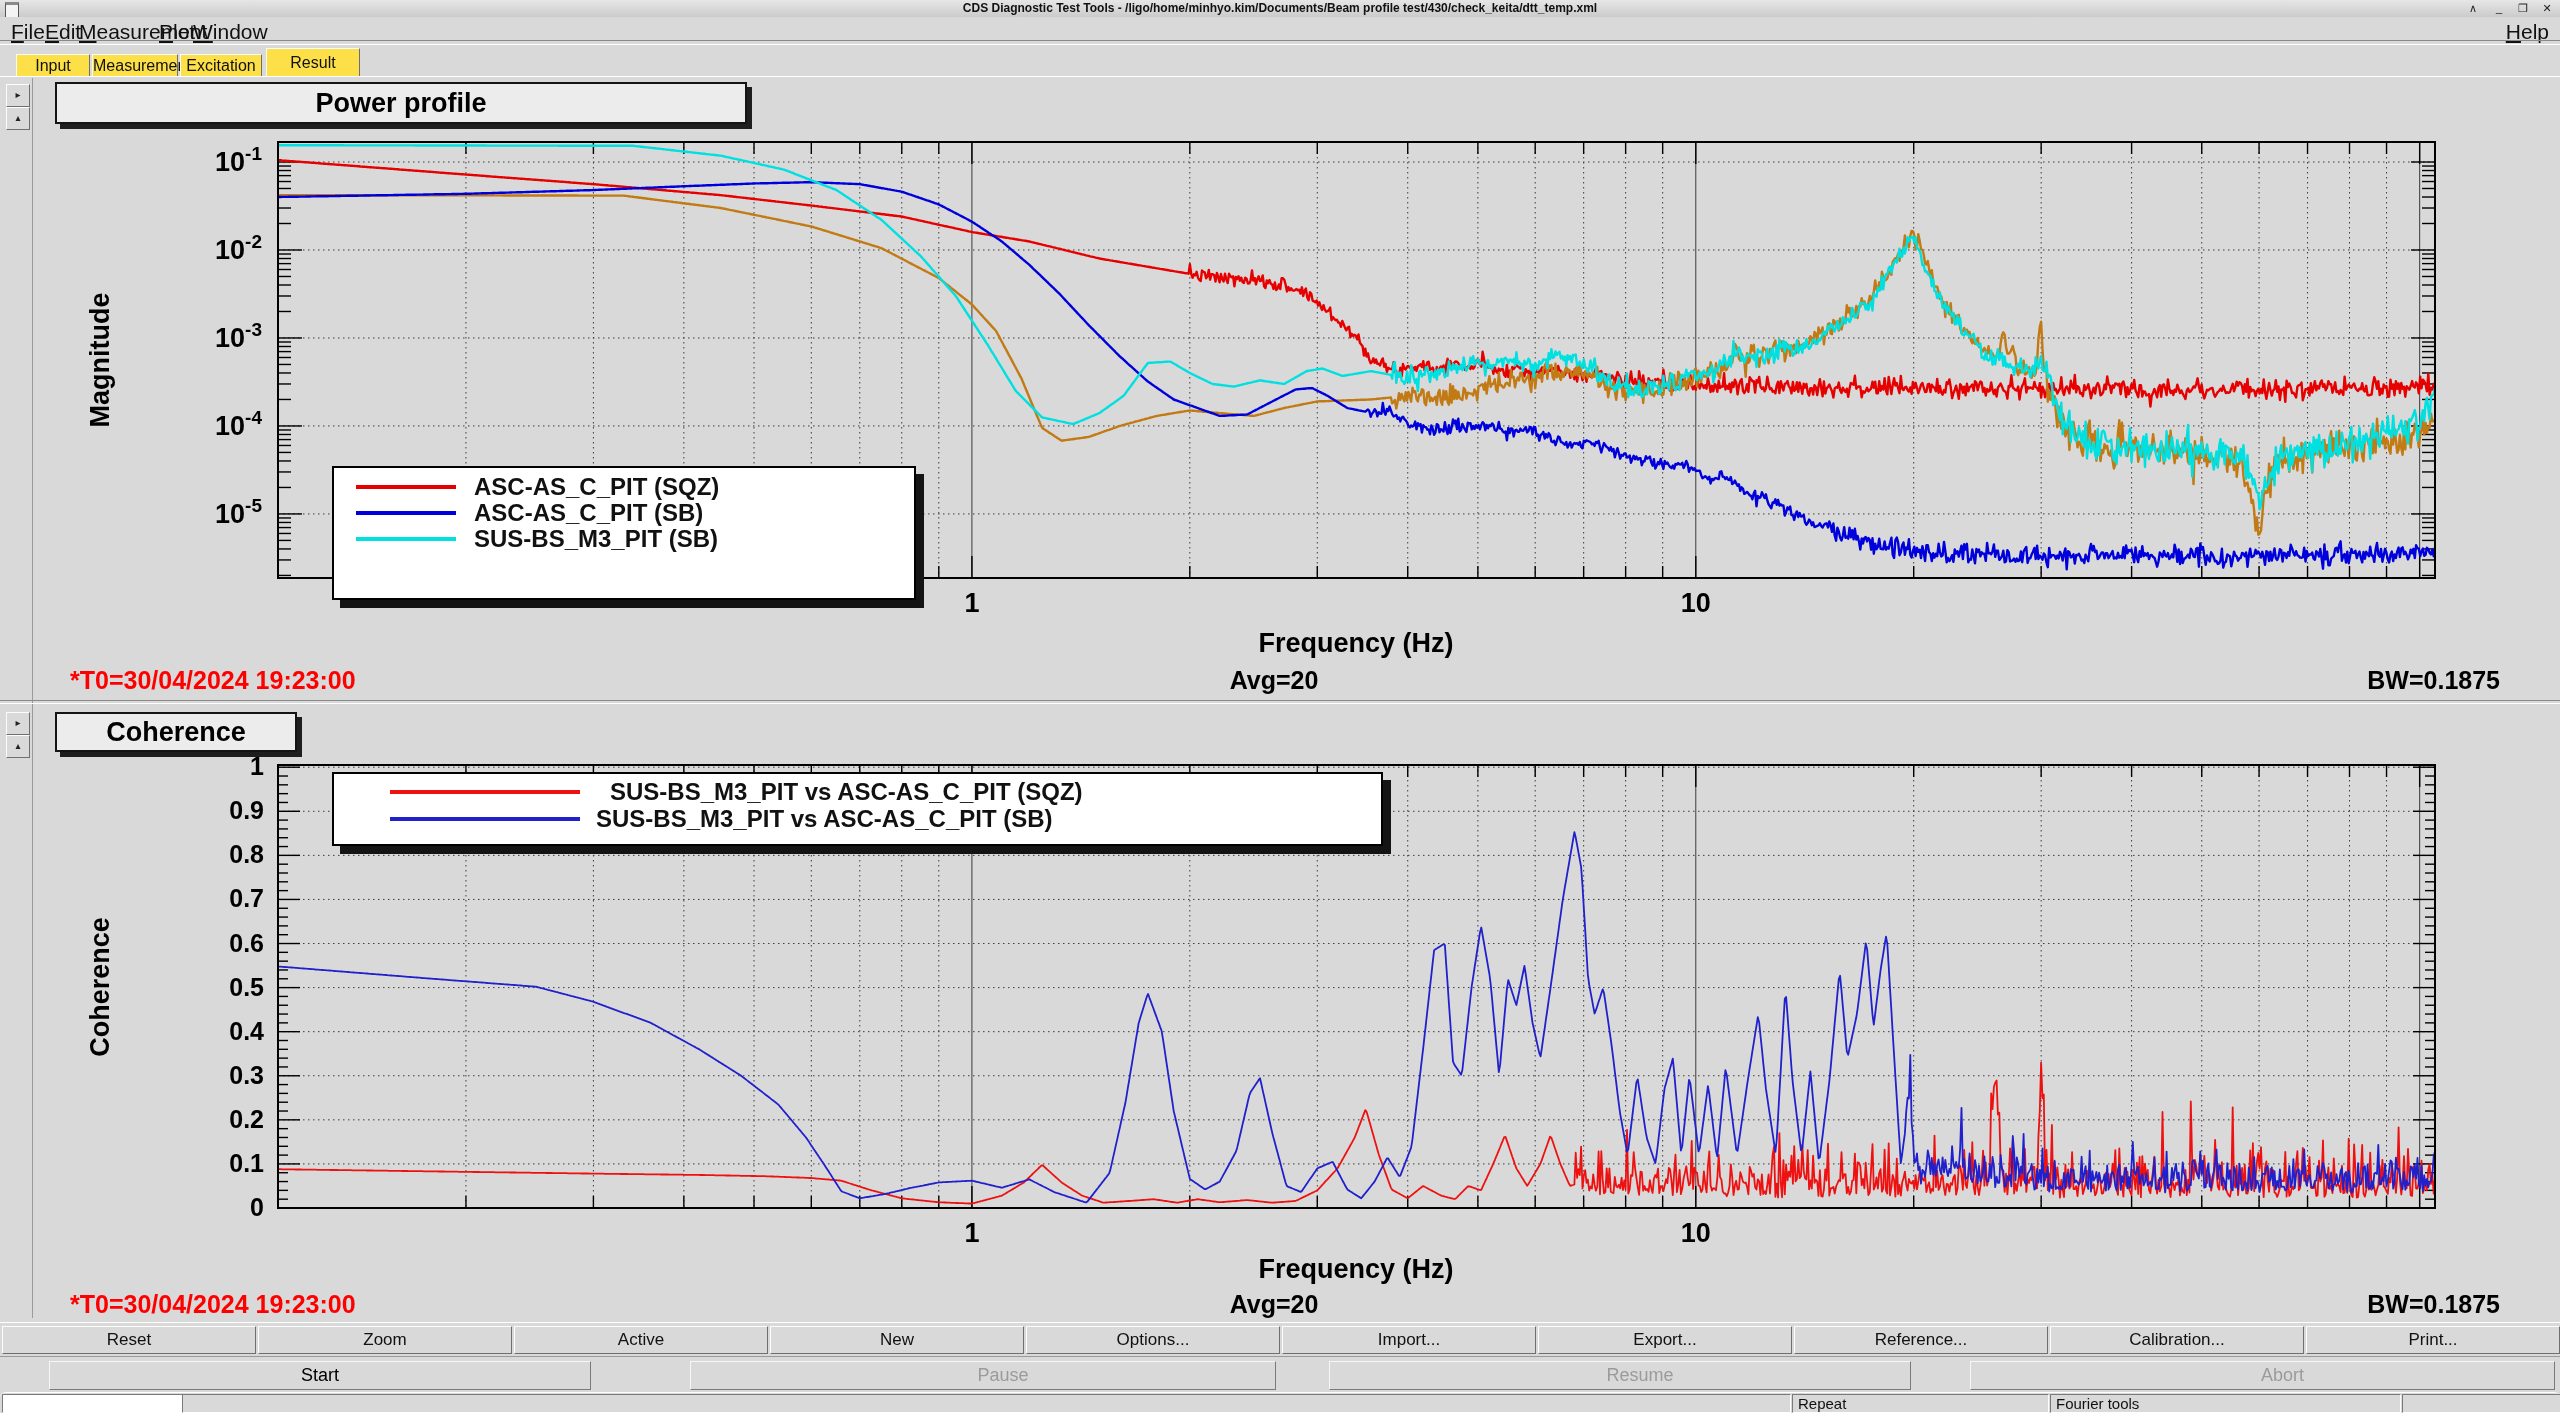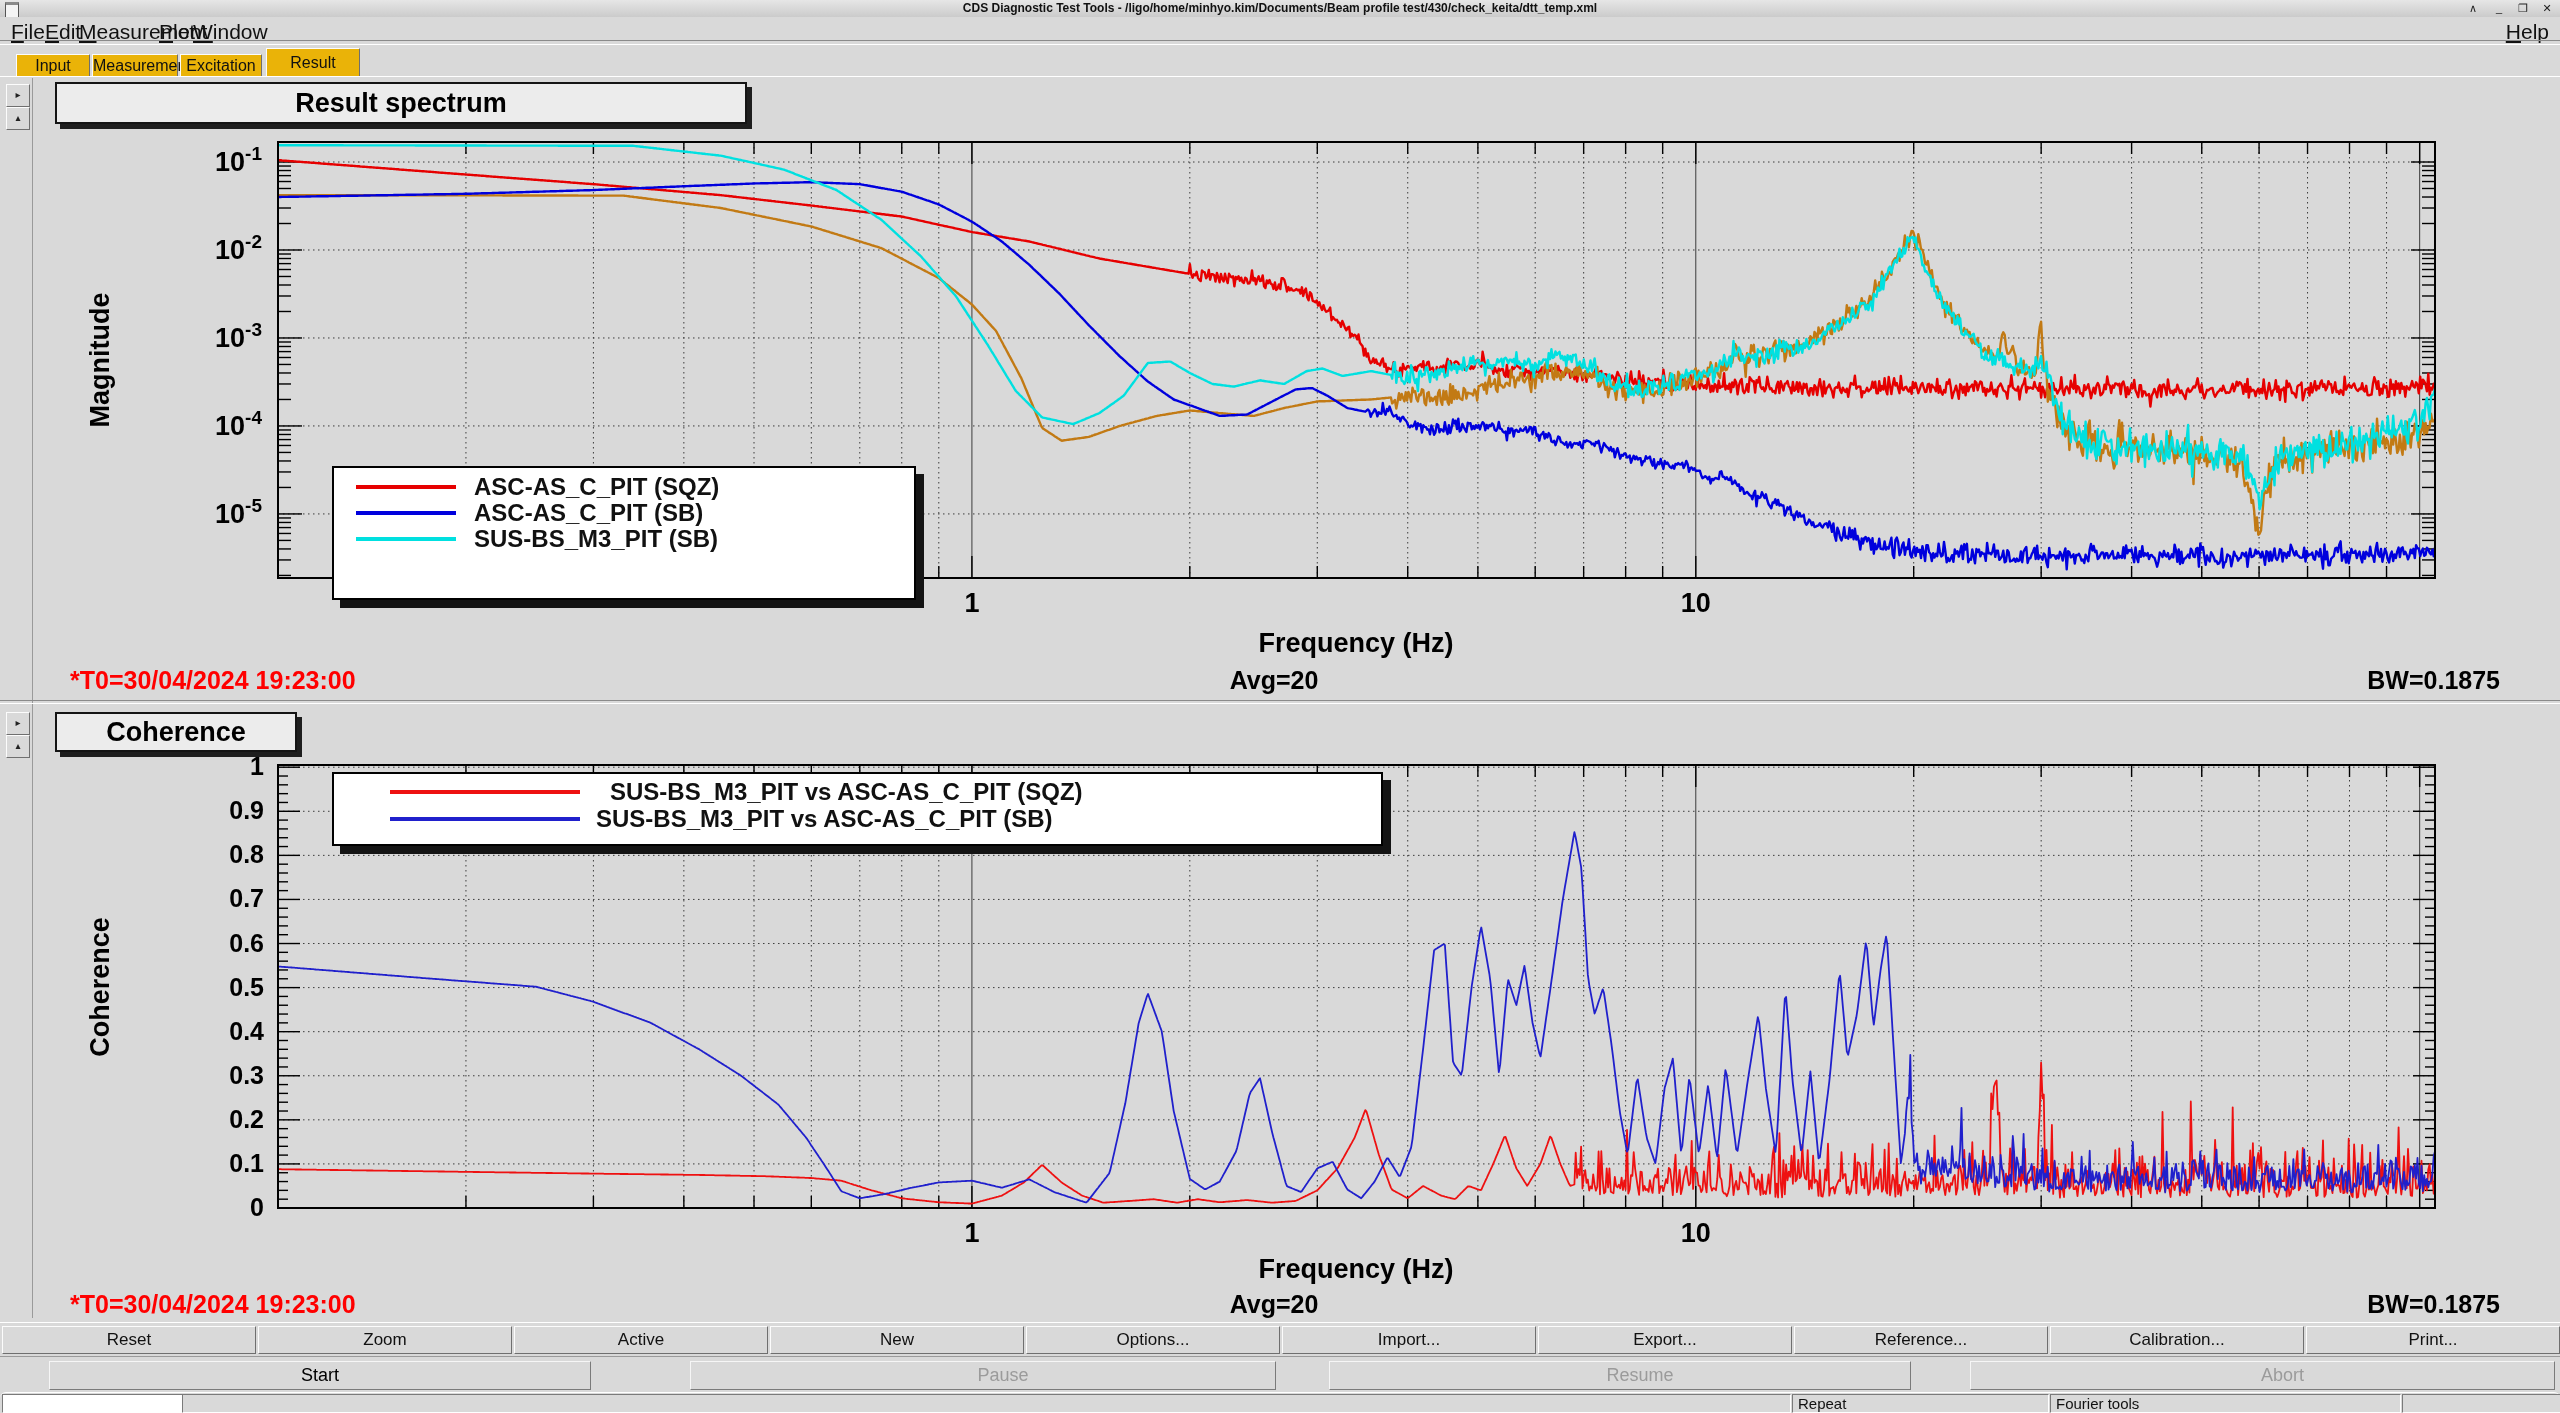--- a/index.html
+++ b/index.html
@@ -12,21 +12,21 @@
   #titlebar .ttl{position:absolute;left:0;right:0;top:1px;text-align:center;font-size:12px;font-weight:bold;color:#111;}
   .winicon{position:absolute;left:5px;top:2px;width:12px;height:12px;background:#f4f4f4;
     border:1px solid #555;border-top:3px solid #8a8a8a;}
   .wbtn{position:absolute;top:0px;width:18px;height:16px;text-align:center;font-size:11px;color:#222;line-height:16px;}
   
   #menubar{left:0;top:17px;width:2560px;height:23px;background:#d9d9d9;z-index:30;}
   .menuitem{position:absolute;top:2px;font-size:21px;color:#111;padding:1px 3px;}
   #menuline{left:0;top:40px;width:2560px;height:3px;border-top:1px solid #8a8a8a;border-bottom:1px solid #ffffff;z-index:30;}
   
   #tabbar{left:0;top:43px;width:2560px;height:33px;z-index:30;}
-  .tab{position:absolute;bottom:0;background:#eab308;border:1px solid;
+  .tab{position:absolute;bottom:0;background:#fde047;border:1px solid;
     border-color:#fcfcfc #6f6f6f #d9d9d9 #fcfcfc;border-bottom:none;
     text-align:center;font-size:16px;color:#111;}
   .tab.inactive{height:21px;line-height:21px;}
   .tab.active{height:27px;line-height:27px;z-index:2;}
   #clienttop{left:0;top:76px;width:2560px;height:2px;border-top:1px solid #ffffff;z-index:29;}
   
   #rail{left:2px;top:78px;width:30px;height:1240px;background:#d9d9d9;border-right:1px solid #9a9a9a;z-index:5;}
   .railbtn{position:absolute;left:4px;width:22px;height:21px;background:#d9d9d9;border:1px solid;
     border-color:#fcfcfc #6f6f6f #6f6f6f #fcfcfc;font-size:10px;text-align:center;line-height:20px;color:#222;}
   
@@ -507,21 +507,21 @@
   </div>
   <div id="clienttop" class="abs"></div>
 
   <div id="rail" class="abs">
     <div class="railbtn" style="top:6px;">▸</div>
     <div class="railbtn" style="top:29px;">▴</div>
     <div class="railbtn" style="top:634px;">▸</div>
     <div class="railbtn" style="top:657px;">▴</div>
   </div>
 
-  <div class="abs phead" style="left:55px;top:82px;width:688px;height:38px;line-height:38px;font-size:27px;">Result spectrum</div>
+  <div class="abs phead" style="left:55px;top:82px;width:688px;height:38px;line-height:38px;font-size:27px;">Power profile</div>
 
   <div class="abs axlabel ylab" style="left:100px;top:360px;">Magnitude</div>
   <div class="abs axlabel xlab" style="left:1356px;top:628px;">Frequency (Hz)</div>
 
   <div class="abs legend" style="left:332px;top:466px;width:580px;height:118px;padding:6px 0;">
     <div class="lrow" style="height:26px;">
       <span class="lline" style="width: 100px; margin-left: 22px; background: rgb(230, 0, 0);"></span>
       <span class="ltext" style="margin-left:18px;">ASC-AS_C_PIT (SQZ)</span>
     </div>
     <div class="lrow" style="height:26px;">

